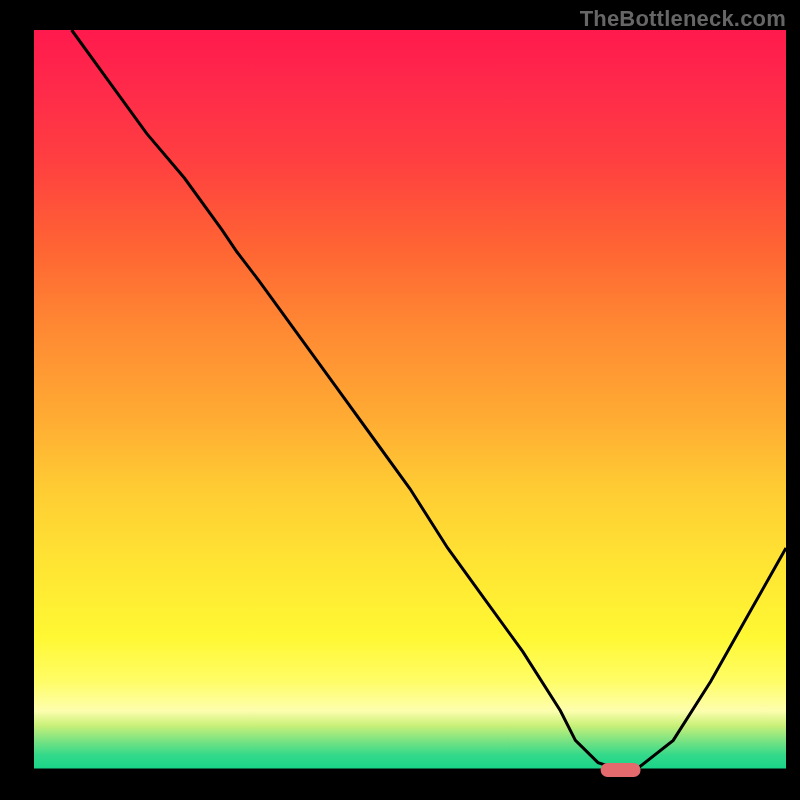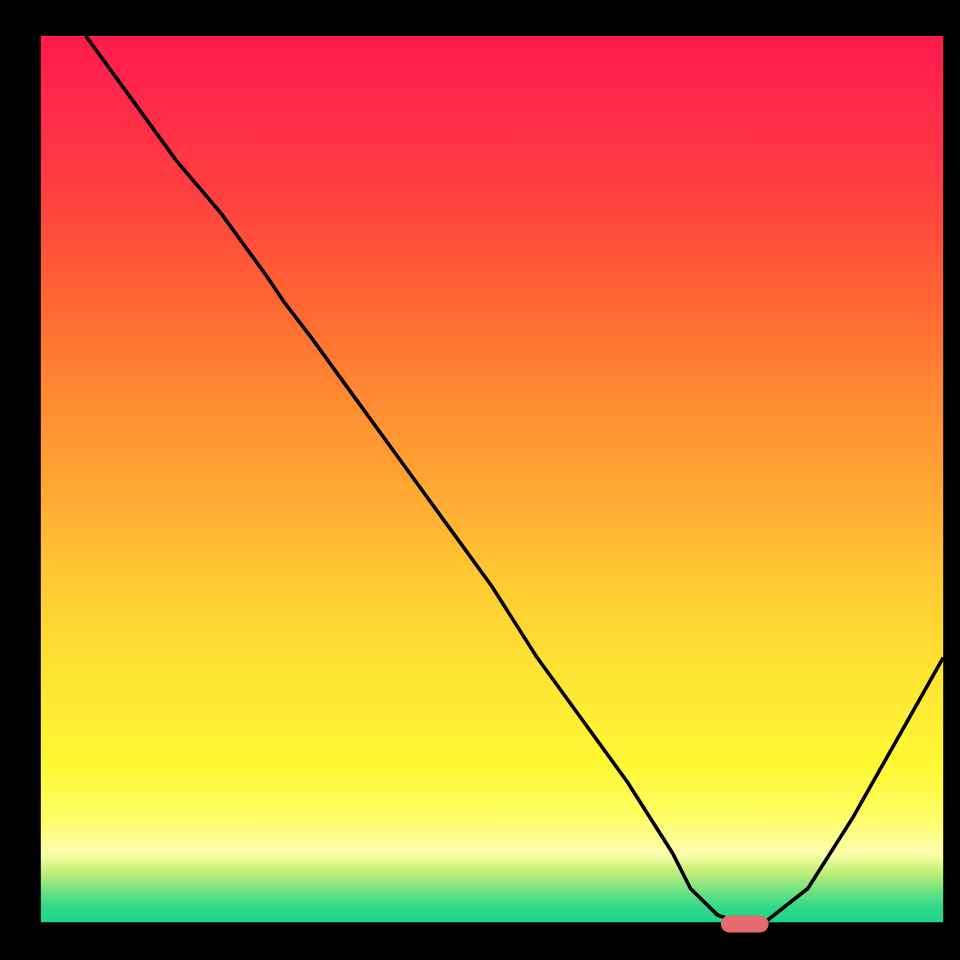--- a/index.html
+++ b/index.html
@@ -72,20 +72,21 @@
     stroke: none;
   }
 </style>
 </head>
 <body>
 
 <div class="container">
 
   <div class="plot-area"></div>
 
+  <div class="watermark">TheBottleneck.com</div>
 
   <svg class="svg-overlay" viewBox="0 0 800 800">
 
     <line class="baseline" x1="34" y1="770" x2="786" y2="770"></line>
 
     <path id="curve-path" class="curve" d="M71.6 30.0 L109.2 81.8 L146.8 133.6 L184.4 178.0 L222.0 229.8 L237.0 252.0 L259.6 281.6 L297.2 333.4 L334.8 385.2 L372.4 437.0 L410.0 488.8 L447.6 548.0 L485.2 599.8 L522.8 651.6 L560.4 710.8 L575.4 740.4 L598.0 762.6 L620.6 770.0 L635.6 770.0 L673.2 740.4 L710.8 681.2 L748.4 614.6 L786.0 548.0"></path>
 
     <rect id="marker-rect" class="marker" x="600.6" y="763.0" width="40" height="14" rx="7" ry="7"></rect>
   </svg>
 

